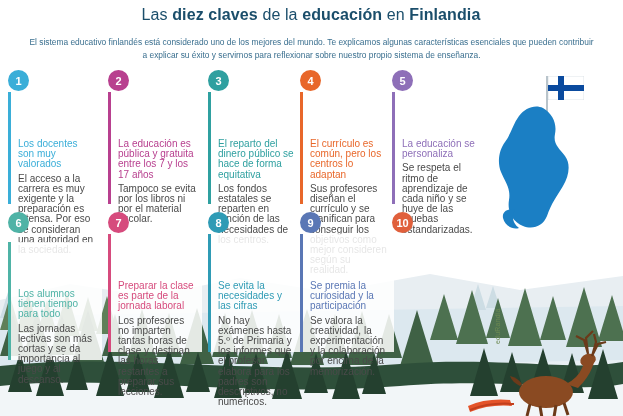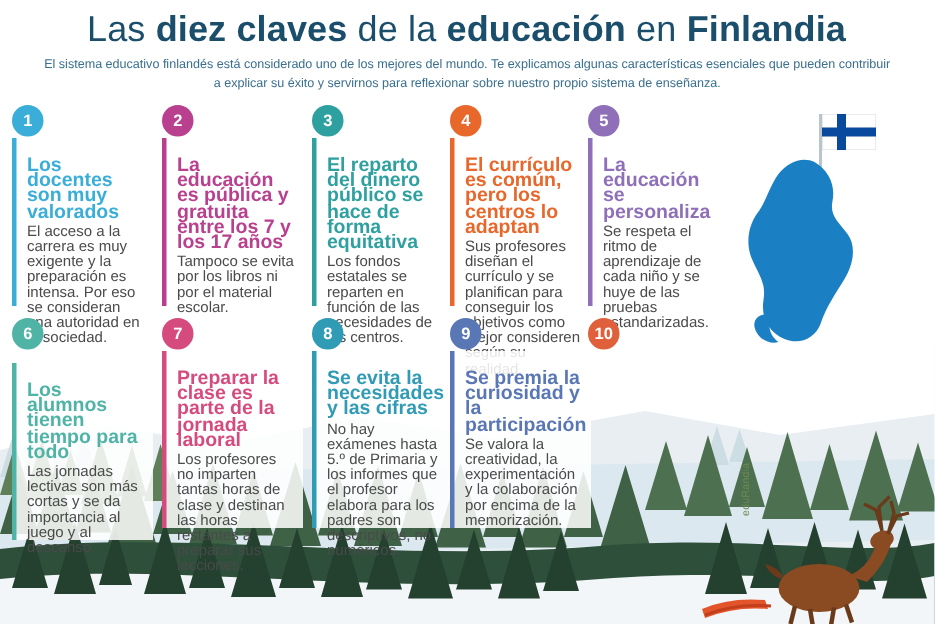--- a/index.html
+++ b/index.html
@@ -18,43 +18,44 @@
     background: linear-gradient(180deg,#ffffff 0%,#fbfcfd 55%,#eef3f6 72%,#e3ecf1 100%);
   }
 
   
   .bg-svg { position:absolute; left:0; top:0; width:623px; height:416px; }
 
   
   .title {
     position: absolute; left: 0; top: 6px; width: 622px;
     text-align: center;
-    font-size: 24px;
+    font-size: 16px;
     color: #1b4e6b;
     letter-spacing: .1px;
   }
   .title .b { font-weight: bold; }
   .subtitle {
     position: absolute; left: 26px; top: 36px; width: 571px;
     text-align: center;
     font-size: 8.4px;
     line-height: 12.5px;
     color: #3a6f8f;
   }
 
   
   .card {
     position: absolute;
     background: rgba(255,255,255,0.86);
     border-left: 3px solid #ccc;
     padding: 13px 6px 6px 7px;
   }
   .card .head {
-    font-size: 13px; font-weight: bold; line-height: 10.2px;
+    font-size: 10px; font-weight: normal; line-height: 10.2px;
     margin-bottom: 4px;
+    margin-top: 34px;
   }
   .card .body {
     font-size: 10px; line-height: 10.2px; color: #4a4a4a;
   }
   .num {
     position: absolute;
     width: 21px; height: 21px; border-radius: 50%;
     color: #fff; font-size: 11px; font-weight: bold;
     display: flex; align-items: center; justify-content: center;
     z-index: 5;

